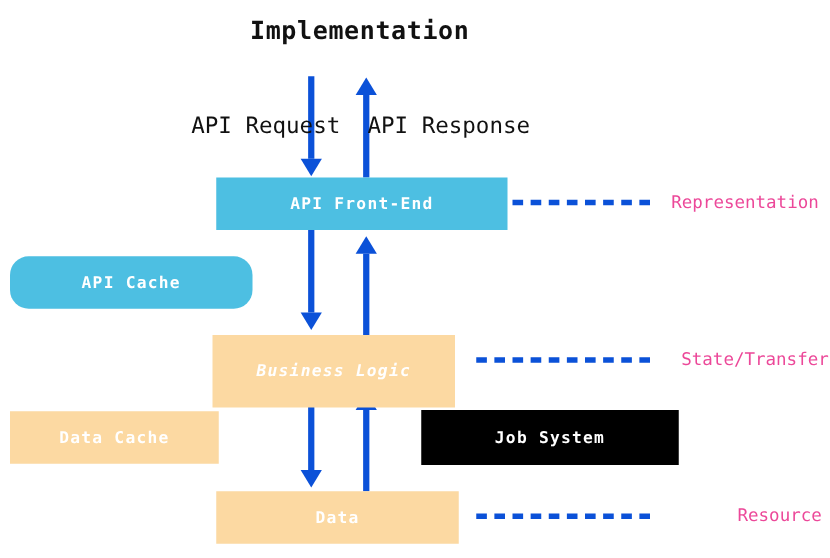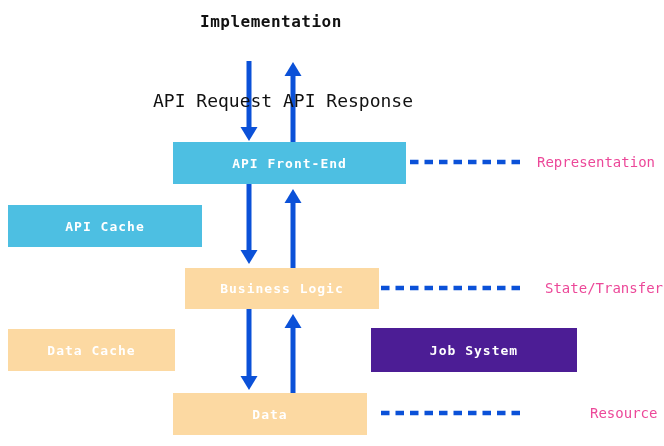--- a/index.html
+++ b/index.html
@@ -12,47 +12,47 @@
     width: 664px;
     height: 446px;
     background: #ffffff;
     font-family: "DejaVu Sans Mono", "Liberation Mono", monospace;
     overflow: hidden;
   }
   .abs { position: absolute; }
   .diagram-title {
     left: 200px;
     top: 12px;
-    font-size: 16px;
+    font-size: 20px;
     font-weight: bold;
     color: #111111;
     letter-spacing: 0.5px;
     white-space: nowrap;
   }
   .flow-label {
     top: 90px;
     font-size: 18px;
     color: #111111;
     white-space: nowrap;
   }
   .flow-label.request { left: 153px; }
-  .flow-label.response { left: 283px; }
+  .flow-label.response { left: 294px; }
   .box {
     display: flex;
     align-items: center;
     justify-content: center;
     color: #ffffff;
     font-size: 13px;
     font-weight: bold;
     letter-spacing: 1px;
     white-space: nowrap;
   }
   .box.api-front-end { left: 173px; top: 142px; width: 233px; height: 42px; }
-  .box.api-cache     { left: 8px;   top: 205px; width: 194px; height: 42px; }
-  .box.business-logic{ left: 185px; top: 268px; width: 194px; height: 41px; }
+  .box.api-cache     { left: 8px;   top: 205px; width: 194px; height: 42px; border-radius: 15px; }
+  .box.business-logic{ left: 170px; top: 268px; width: 194px; height: 58px; font-style: italic; }
   .box.data-cache    { left: 8px;   top: 329px; width: 167px; height: 42px; }
   .box.job-system    { left: 337px; top: 328px; width: 206px; height: 44px; }
   .box.data          { left: 173px; top: 393px; width: 194px; height: 42px; }
   .layer-label {
     font-size: 14px;
     color: #ec4899;
     line-height: 16px;
     white-space: nowrap;
   }
   .layer-label.representation { left: 537px; top: 154px; }
@@ -125,21 +125,21 @@
   </div>
 
   <div class="abs box business-logic" style="background: rgb(252, 217, 162);">
     <span>Business Logic</span>
   </div>
 
   <div class="abs box data-cache" style="background: rgb(252, 217, 162);">
     <span>Data Cache</span>
   </div>
 
-  <div class="abs box job-system" style="background: #4c1d95; margin-left: 34px;">
+  <div class="abs box job-system" style="background: #000000;">
     <span>Job System</span>
   </div>
 
   <div class="abs box data" style="background: rgb(252, 217, 162);">
     <span>Data</span>
   </div>
 
   <div class="abs layer-label representation">Representation</div>
   <div class="abs layer-label state-transfer">State/Transfer</div>
   <div class="abs layer-label resource">Resource</div>

